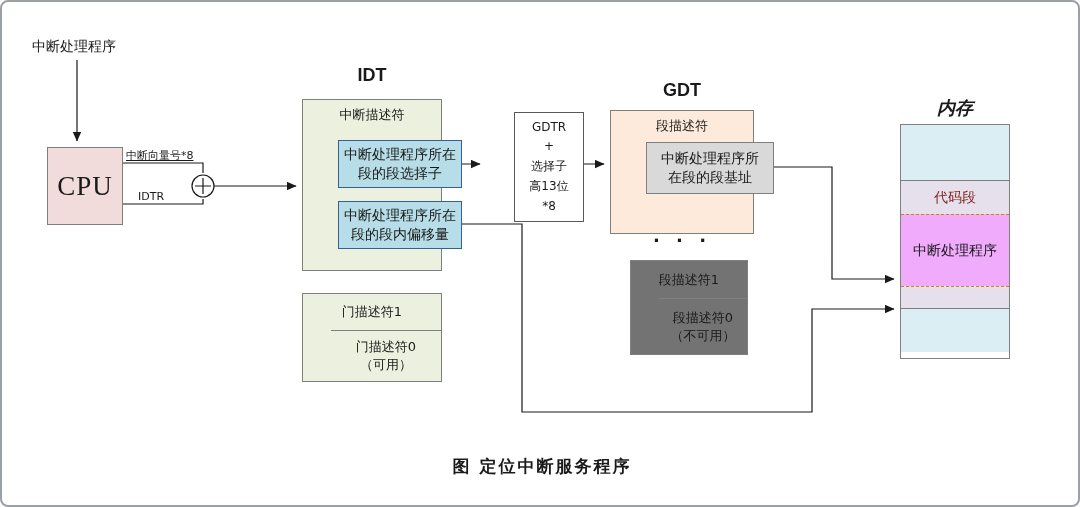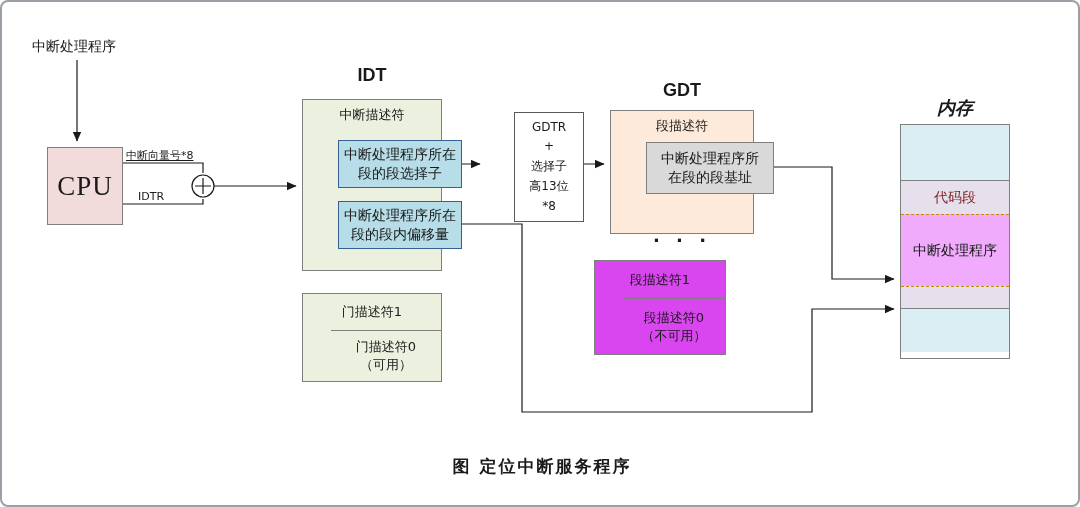--- a/index.html
+++ b/index.html
@@ -139,21 +139,21 @@
   <div class="table-title" style="left:608px; top:78px; width:144px;">GDT</div>
 
   <div class="container-box" style="left: 608px; top: 108px; width: 144px; height: 124px; background: rgb(253, 234, 218);">
     <div class="container-header">段描述符</div>
     <div class="inner-box gray ml" style="left: 7px; top: 31px; width: 128px; height: 52px; background: rgb(217, 217, 217);">中断处理程序所
 在段的段基址</div>
   </div>
 
   <div class="ellipsis" style="left:608px; top:228px; width:144px;">· · ·</div>
 
-  <div class="two-cell" style="left: 592px; top: 258px; width: 132px; height: 95px; background: #d946ef;">
+  <div class="two-cell" style="left: 628px; top: 258px; width: 118px; height: 95px; background: #737373;">
     <div class="cell" style="height:37px;">段描述符1</div>
     <div class="cell bottom ml">段描述符0
 （不可用）</div>
   </div>
 
   <div class="mem-title" style="left:888px; top:94px; width:130px;">内存</div>
 
   <div class="mem" style="left:898px; top:122px; width:110px; height:235px;">
     <div class="seg" style="height: 55px; background: rgb(218, 238, 243);"></div>
     <div class="seg solid-top seg-code" style="height: 34px; background: rgb(230, 224, 236);">代码段</div>

